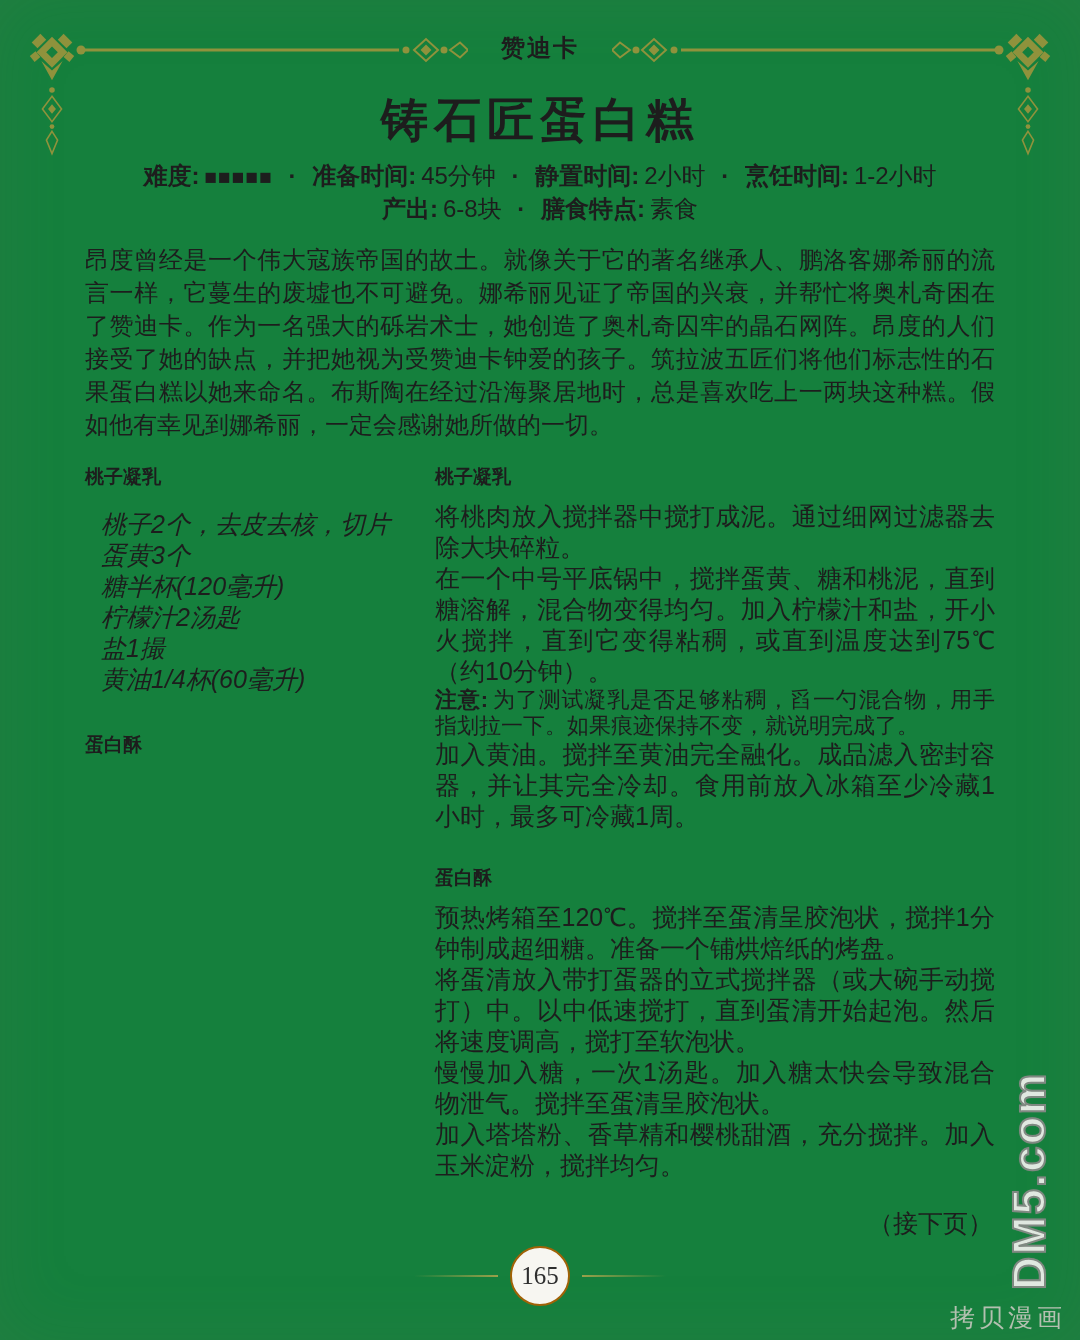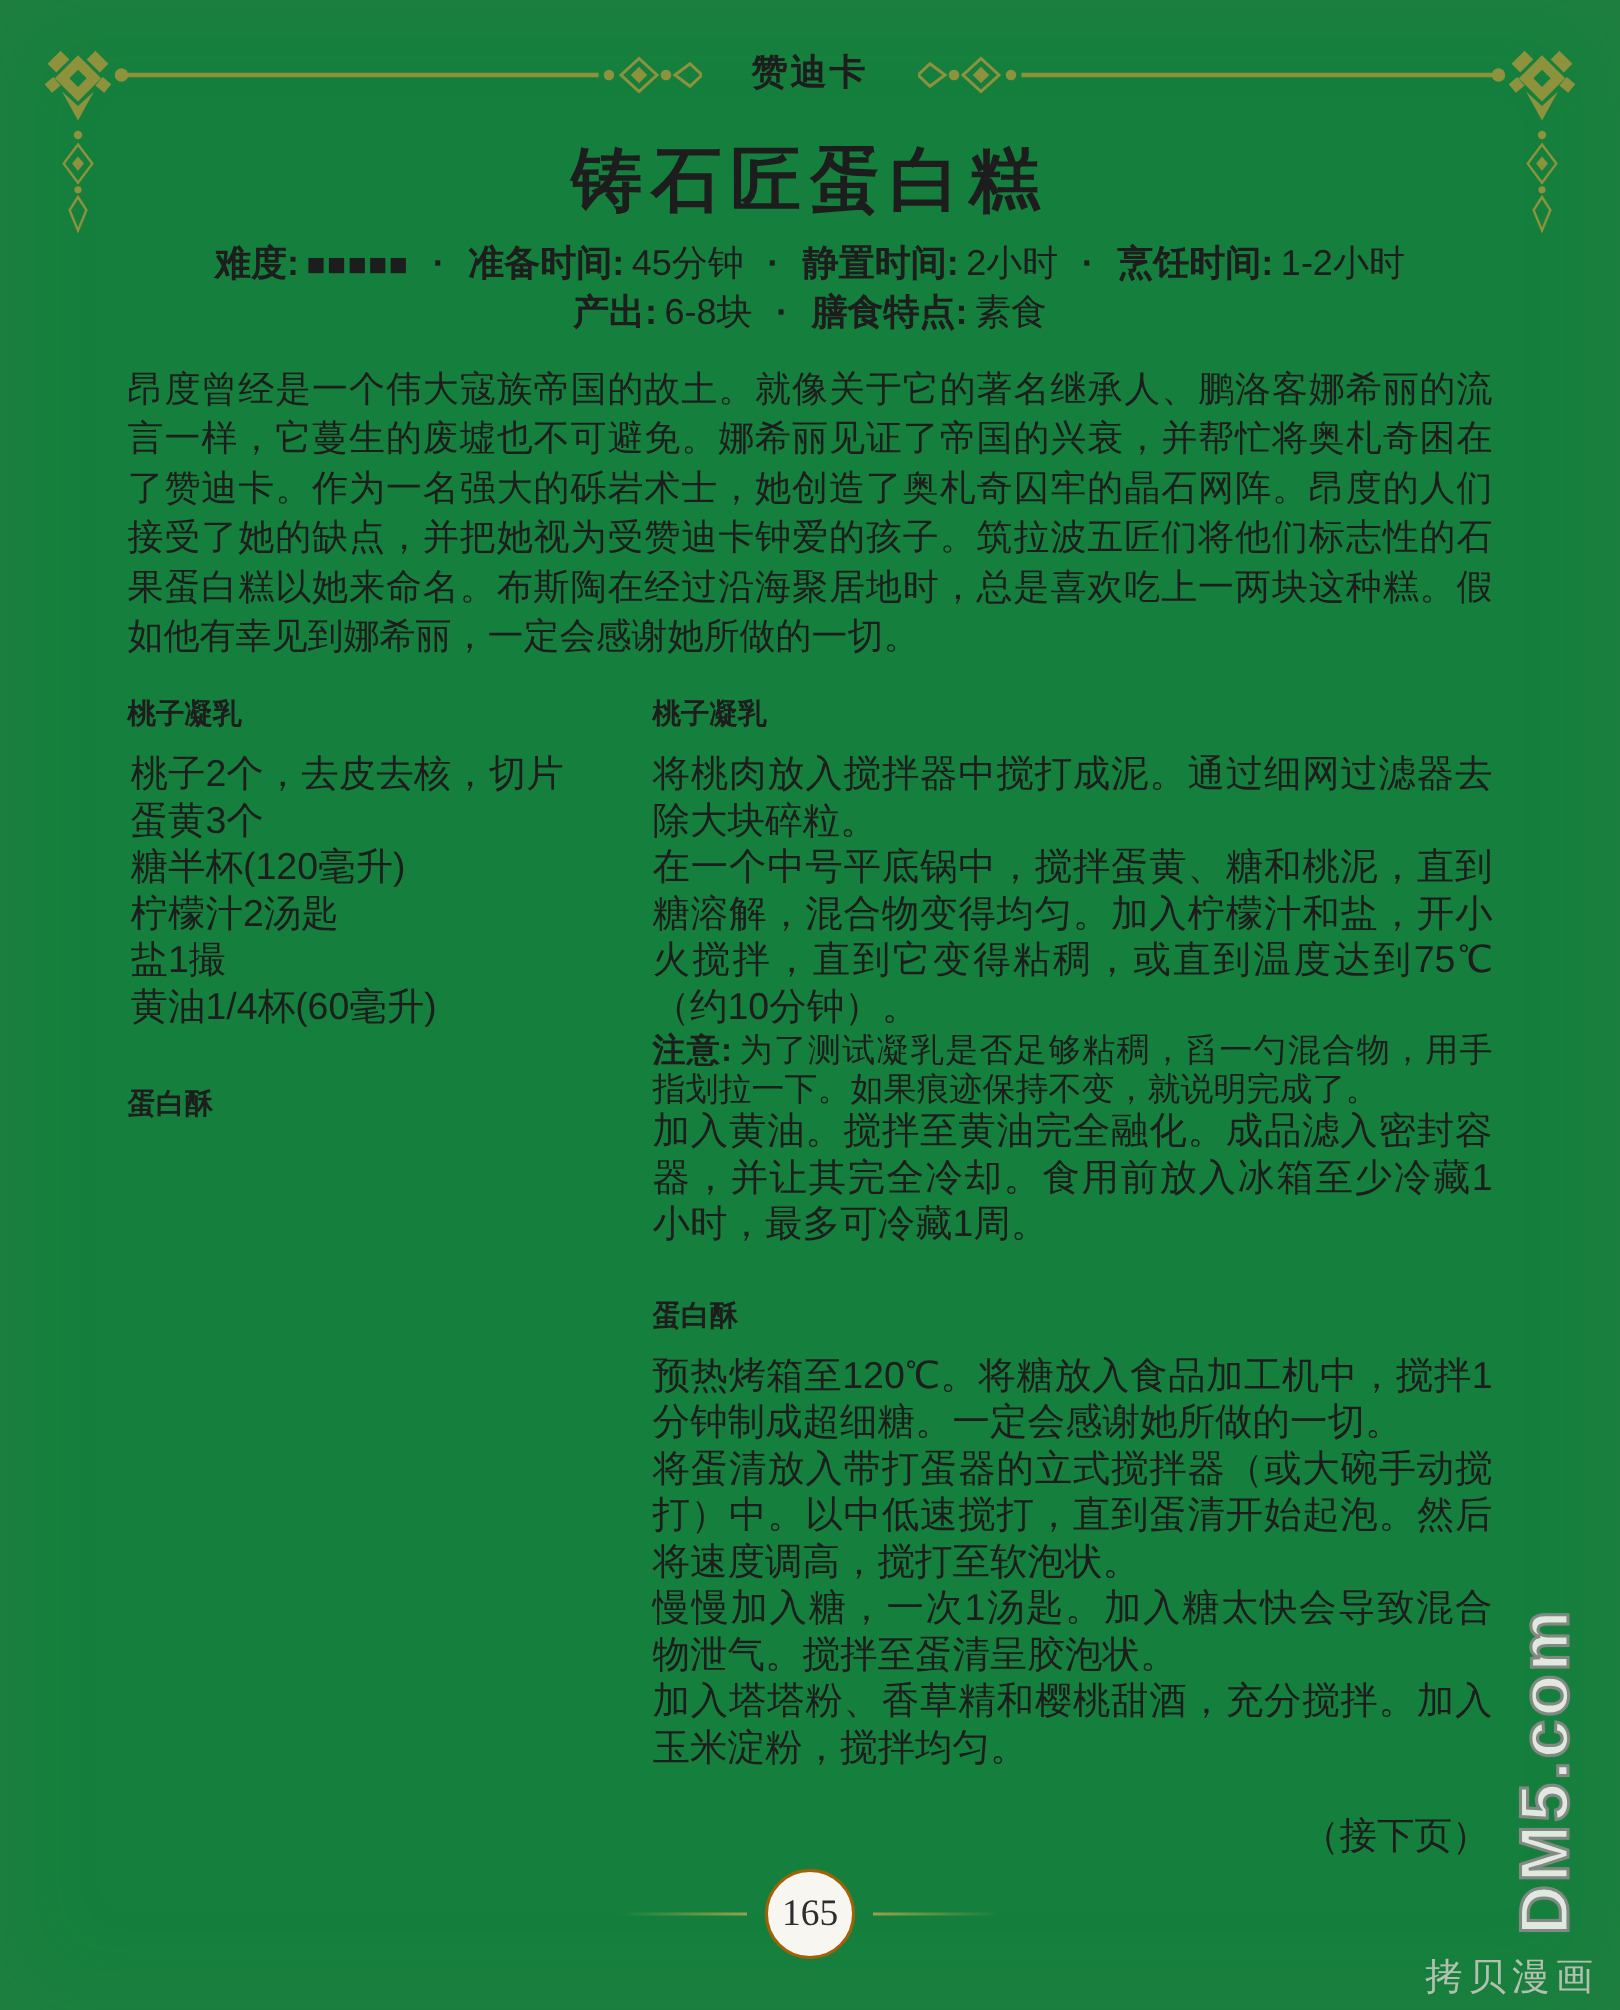--- a/index.html
+++ b/index.html
@@ -36,21 +36,21 @@
   
   .intro {
     margin:18px 85px 0 85px; font-size:24px; line-height:33px;
     text-align:justify; text-justify:inter-character;
   }
   
   .columns { display:flex; margin:20px 85px 0 85px; }
   .col-left { width:350px; flex:0 0 350px; }
   .col-right { flex:1; }
   h3.sec-heading { margin:0 0 8px 0; font-size:19px; font-weight:bold; line-height:32px; }
-  .col-left ul { list-style:none; margin:2px; padding:0; }
+  .col-left ul { list-style:none; margin:16px; padding:0;font-style:italic; }
   .col-left li { font-size:25px; line-height:31px; }
   .col-left section + section { margin-top:34px; }
   .col-right section + section { margin-top:30px; }
   .col-right p { margin:0; font-size:25px; line-height:31px; text-align:justify; text-justify:inter-character; }
   .col-right p.note { font-size:22px; line-height:26px; }
   .note-label { font-weight:bold; margin-right:4px; }
   .continuation { margin-top:26px; text-align:right; font-size:25px; padding-right:2px; }
   
   .footer {
     position:absolute; left:0; bottom:34px; width:100%;
@@ -183,21 +183,21 @@
     <div class="col-right">
       <section>
         <h3 class="sec-heading">桃子凝乳</h3>
         <p>将桃肉放入搅拌器中搅打成泥。通过细网过滤器去除大块碎粒。</p>
         <p>在一个中号平底锅中，搅拌蛋黄、糖和桃泥，直到糖溶解，混合物变得均匀。加入柠檬汁和盐，开小火搅拌，直到它变得粘稠，或直到温度达到75℃（约10分钟）。</p>
         <p class="note"><span class="note-label">注意:</span><span>为了测试凝乳是否足够粘稠，舀一勺混合物，用手指划拉一下。如果痕迹保持不变，就说明完成了。</span></p>
         <p>加入黄油。搅拌至黄油完全融化。成品滤入密封容器，并让其完全冷却。食用前放入冰箱至少冷藏1小时，最多可冷藏1周。</p>
       </section>
       <section>
         <h3 class="sec-heading">蛋白酥</h3>
-        <p>预热烤箱至120℃。将糖放入食品加工机中，搅拌1分钟制成超细糖。一定会感谢她所做的一切。</p>
+        <p>预热烤箱至120℃。搅拌至蛋清呈胶泡状，搅拌1分钟制成超细糖。准备一个铺烘焙纸的烤盘。</p>
         <p>将蛋清放入带打蛋器的立式搅拌器（或大碗手动搅打）中。以中低速搅打，直到蛋清开始起泡。然后将速度调高，搅打至软泡状。</p>
         <p>慢慢加入糖，一次1汤匙。加入糖太快会导致混合物泄气。搅拌至蛋清呈胶泡状。</p>
         <p>加入塔塔粉、香草精和樱桃甜酒，充分搅拌。加入玉米淀粉，搅拌均匀。</p>
       </section>
       <div class="continuation">（接下页）</div>
     </div>
   </div>
 
   <div class="footer">
     <div class="fline l"></div>

